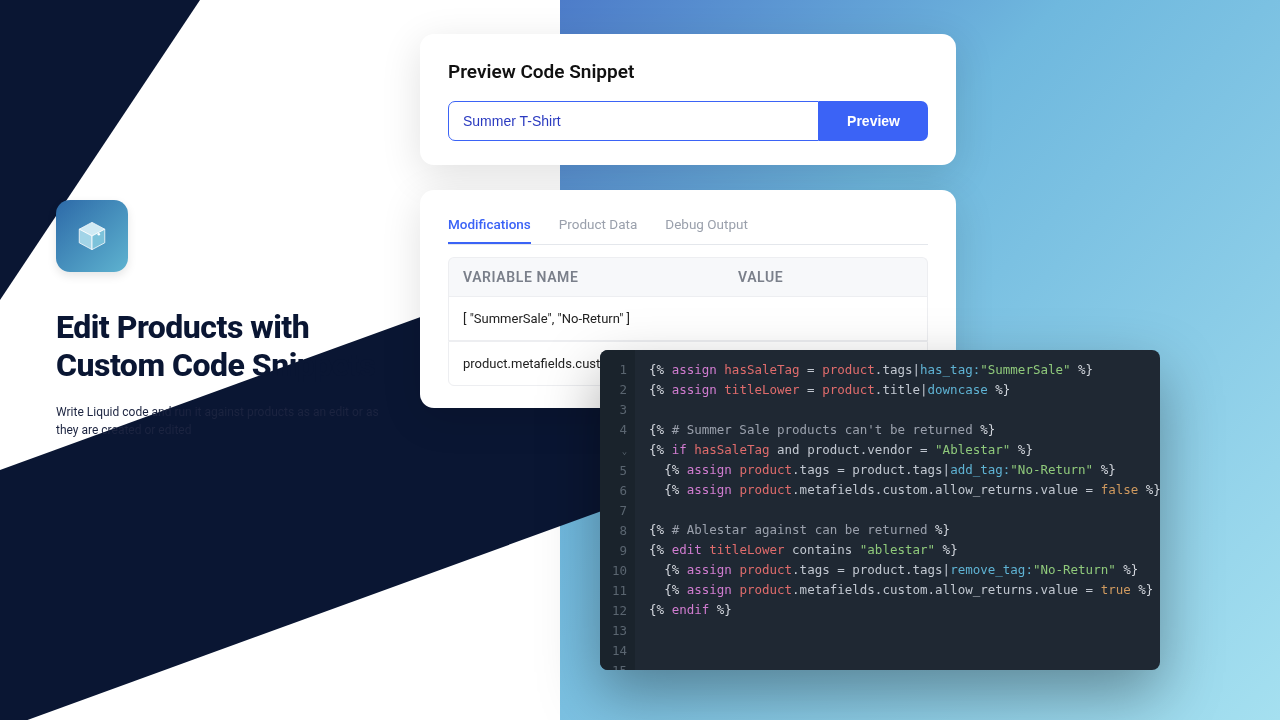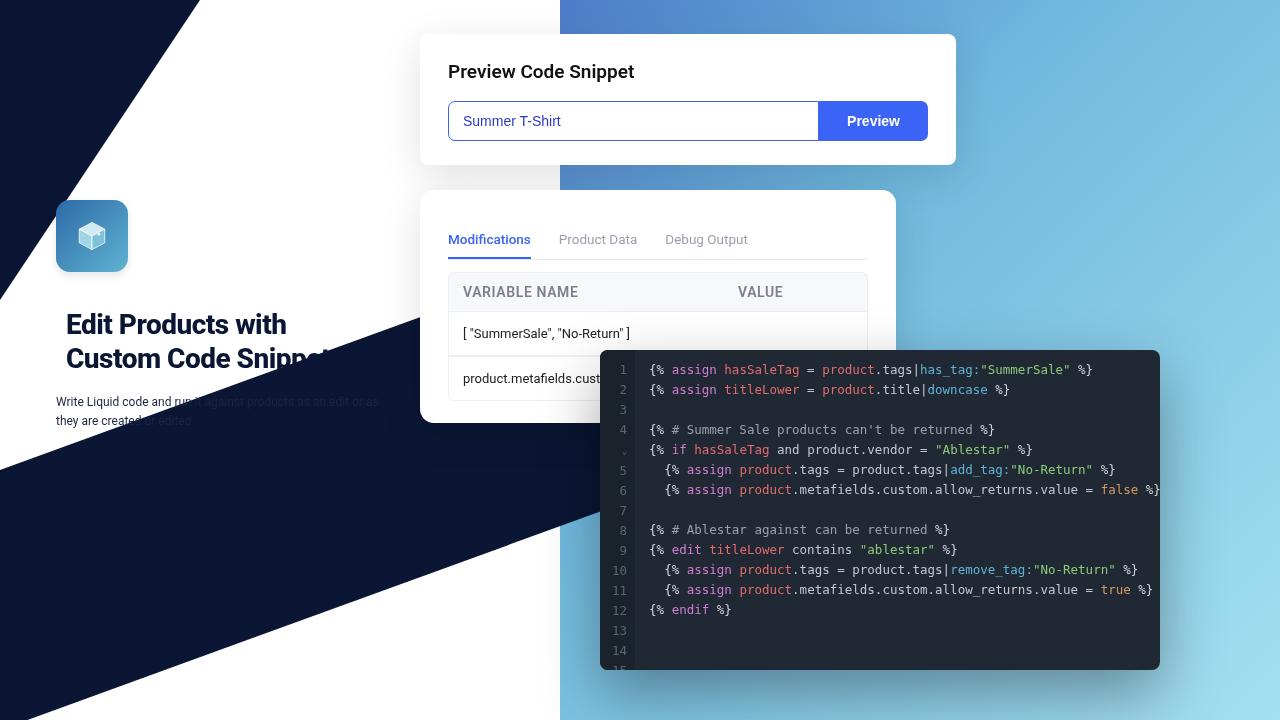--- a/index.html
+++ b/index.html
@@ -5,28 +5,28 @@
   * { box-sizing: border-box; margin: 0; padding: 0; }
   html, body { width: 1280px; height: 720px; overflow: hidden; font-family: -apple-system, BlinkMacSystemFont, "Segoe UI", Roboto, sans-serif; }
   .stage { position: relative; width: 1280px; height: 720px; background: #fff; }
   .bg-gradient { position: absolute; right: 0; top: 0; width: 720px; height: 720px; background: linear-gradient(135deg, #4d7cc9 0%, #6fb8de 35%, #a5e0f0 100%); }
   .bg-dark-tri { position: absolute; left: 0; top: 0; width: 0; height: 0; border-top: 300px solid #0a1633; border-right: 200px solid transparent; }
   .bg-dark-bot { position: absolute; left: 0; bottom: -10px; width: 620px; height: 260px; background: #0a1633; transform: skewY(-20deg); transform-origin: 0 100%; }
   .left-col { position: absolute; left: 56px; top: 200px; width: 330px; color: #0a1633; }
   .app-icon { width: 72px; height: 72px; border-radius: 14px; background: linear-gradient(135deg, #2d6aa8 0%, #5eb3d0 100%); box-shadow: 0 4px 10px rgba(0,0,0,0.1); display: flex; align-items: center; justify-content: center; margin-bottom: 36px; }
   .cube { width: 34px; height: 34px; position: relative; }
   .cube svg { width: 100%; height: 100%; }
-  .heading { font-size: 28px; font-weight: 800; line-height: 1.2; letter-spacing: -0.5px; margin-bottom: 18px; color: #0a1633; margin-left: 10px; }
+  .heading { font-size: 32px; font-weight: 800; line-height: 1.2; letter-spacing: -0.5px; margin-bottom: 18px; color: #0a1633; }
   .subhead { font-size: 12px; line-height: 1.55; color: #1c2440; font-weight: 400; }
-  .preview-card { position: absolute; left: 420px; top: 34px; width: 536px; background: #fff; border-radius: 8px; box-shadow: 0 10px 40px rgba(0,0,0,0.12); padding: 26px 28px 24px; }
+  .preview-card { position: absolute; left: 420px; top: 34px; width: 536px; background: #fff; border-radius: 14px; box-shadow: 0 10px 40px rgba(0,0,0,0.12); padding: 26px 28px 24px; }
   .card-title { font-size: 19px; font-weight: 600; color: #111; margin-bottom: 18px; }
   .search-row { display: flex; justify-content: space-between; }
   .search-input { flex: 1; border: 1.5px solid #3b63f6; border-radius: 7px 0 0 7px; padding: 11px 14px; font-size: 14px; color: #2a3ac0; outline: none; }
   .preview-btn { border: none; background: #3b63f6; color: #fff; font-size: 14px; font-weight: 700; padding: 0 28px; border-radius: 0 7px 7px 0; cursor: pointer; }
-  .data-card { position: absolute; left: 420px; top: 190px; width: 476px; background: #fff; border-radius: 14px; box-shadow: 0 10px 40px rgba(0,0,0,0.12); padding: 35px 28px 22px; }
+  .data-card { position: absolute; left: 420px; top: 190px; width: 536px; background: #fff; border-radius: 14px; box-shadow: 0 10px 40px rgba(0,0,0,0.12); padding: 20px 28px 22px; }
   .tabs { display: flex; gap: 28px; border-bottom: 1px solid #e4e7ec; margin-bottom: 12px; }
   .tab { font-size: 13.5px; color: #9aa0ac; padding: 6px 0 12px; cursor: pointer; position: relative; }
   .tab.active { color: #3b63f6; font-weight: 500; }
   .tab.active::after { content: ""; position: absolute; left: 0; right: 0; bottom: 0; height: 2px; background: #3b63f6; }
   .thead { display: flex; background: #f7f8fa; border: 1px solid #edeef1; border-bottom: none; border-radius: 6px 6px 0 0; }
   .thead > div { padding: 11px 14px; font-size: 14px; letter-spacing: 0.6px; color: #7a7f8a; font-weight: 600; }
   .col-name { flex: 0 0 275px; }
   .col-value { flex: 1; }
   .trow { display: flex; border: 1px solid #edeef1; border-top: 1px solid #edeef1; }
   .trow:first-of-type { border-top: 1px solid #edeef1; }

